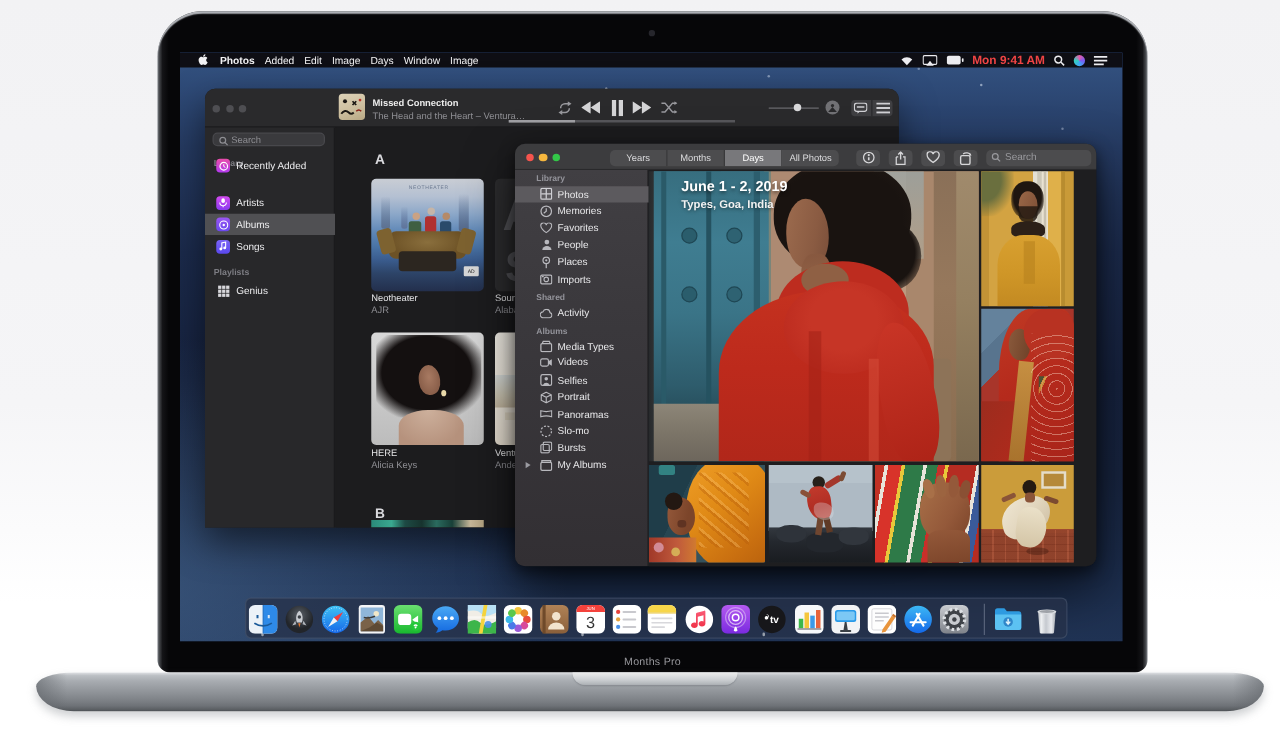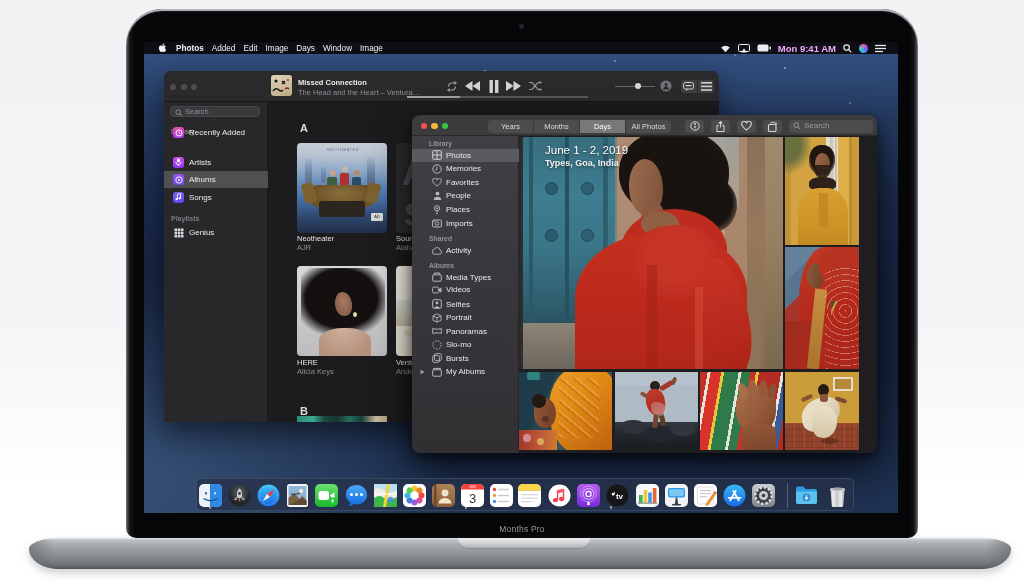--- a/index.html
+++ b/index.html
@@ -14,21 +14,21 @@
 #base:before{content:"";position:absolute;left:0;top:0;width:100%;height:100%;border-radius:inherit;background:linear-gradient(90deg,rgba(90,94,99,.55) 0%,rgba(90,94,99,0) 2.5%,rgba(255,255,255,0) 50%,rgba(90,94,99,0) 97.5%,rgba(90,94,99,.55) 100%)}
 #notch{position:absolute;left:458px;top:538px;width:132px;height:9.5px;background:linear-gradient(180deg,#eceded,#ced1d4 55%,#b4b8bc 90%,#aaaeb2);border-radius:0 0 10px 10px;box-shadow:0 1px 1px rgba(90,94,98,.3)}
 
 #desk{position:absolute;left:0;top:0;width:754px;height:471px;background:linear-gradient(180deg,#355482 0%,#2e4a77 6%,#253a61 16%,#1b2a4b 34%,#16223e 55%,#17243f 72%,#1b2c4b 88%,#203354 100%)}
 #desk .glow{position:absolute;left:-120px;top:200px;width:480px;height:320px;background:radial-gradient(ellipse at 18% 70%,rgba(92,132,178,.42),rgba(92,132,178,0) 62%)}
 .star{position:absolute;width:2px;height:2px;border-radius:50%;background:rgba(220,230,245,.8)}
 
 #menubar{position:absolute;left:0;top:0;width:754px;height:12px;background:#0e0e14;color:#f2f2f4;font-size:8.2px;display:flex;align-items:center}
 #menubar .it{margin-right:8px;white-space:nowrap}
 #menubar .apple{margin-left:13px;margin-right:9px;font-size:9px}
-#mbright{position:absolute;right:12px;top:0;height:12px;display:flex;align-items:center;gap:7px;color:#f0abfc}
+#mbright{position:absolute;right:12px;top:0;height:12px;display:flex;align-items:center;gap:7px;color:#ef4444}
 
 #pwin{position:absolute;left:268px;top:73px;width:465px;height:338px;background:#1e1e20;border-radius:8px;box-shadow:0 18px 40px rgba(0,0,0,.62),0 4px 12px rgba(0,0,0,.5)}
 #ptop{position:absolute;left:0;top:0;width:465px;height:21px;background:linear-gradient(180deg,#414143,#38383a);background:#3c3c3e;border-radius:8px 8px 0 0;border-bottom:1px solid #29292b}
 .pdot{position:absolute;top:7.8px;width:6.5px;height:6.5px;border-radius:50%}
 #pseg{position:absolute;left:76px;top:4.5px;width:183px;height:13px;display:flex;background:#4c4c4e;border-radius:4px;overflow:hidden}
 #pseg div{flex:1;font-size:7.5px;color:#dcdcde;display:flex;align-items:center;justify-content:center;border-right:1px solid #39393b}
 #pseg div:last-child{border-right:none}
 #pseg div.on{background:#78787b;color:#fff}
 .pbtn{position:absolute;top:4.5px;width:19px;height:13px;background:#4c4c4e;border-radius:3.5px;display:flex;align-items:center;justify-content:center}
 #psearch{position:absolute;left:377px;top:4.5px;width:84px;height:13px;background:#4c4c4e;border-radius:4px;color:#9a9a9e;font-size:8px;line-height:12px;padding-left:15px}
@@ -536,21 +536,21 @@
         <div class="abs" style="left:48px;top:5px;width:20px;height:14px;border:2px solid #e5ddc9;background:#b5893a"></div>
         <div class="abs" style="left:0;top:52px;width:74px;height:26px;background:repeating-linear-gradient(90deg,rgba(120,50,30,.35) 0 9px,rgba(190,100,70,.25) 9px 10px),repeating-linear-gradient(180deg,rgba(170,90,60,.3) 0 5px,rgba(120,50,30,.35) 5px 6px)"></div>
         <div class="abs" style="left:16px;top:26px;width:40px;height:32px;border-radius:60% 40% 65% 35%;background:linear-gradient(140deg,#f0e8d4 0%,#e2d6be 50%,#cabb9e 100%);transform:rotate(-14deg)"></div>
         <div class="abs" style="left:28px;top:34px;width:24px;height:32px;border-radius:40% 60% 55% 45%;background:linear-gradient(180deg,#eae0c8,#d4c5a6);transform:rotate(8deg)"></div>
         <div class="abs" style="left:33px;top:12px;width:11px;height:12px;border-radius:50%;background:#241a12"></div>
         <div class="abs" style="left:35px;top:22px;width:8px;height:8px;background:#8a5438;border-radius:40%"></div>
         <div class="abs" style="left:16px;top:24px;width:12px;height:4px;background:#8a5438;border-radius:2px;transform:rotate(-24deg)"></div>
         <div class="abs" style="left:50px;top:26px;width:12px;height:4px;background:#7c4a30;border-radius:2px;transform:rotate(18deg)"></div>
         <div class="abs" style="left:36px;top:66px;width:18px;height:6px;border-radius:50%;background:rgba(60,25,15,.4)"></div>
       </div>
-      <div class="abs" style="left:26px;top:7.5px;font-size:11.5px;font-weight:normal;color:#fff;text-shadow:0 1px 3px rgba(0,0,0,.5)">June 1 - 2, 2019</div>
+      <div class="abs" style="left:26px;top:7.5px;font-size:11.5px;font-weight:bold;color:#fff;text-shadow:0 1px 3px rgba(0,0,0,.5)">June 1 - 2, 2019</div>
       <div class="abs" style="left:26px;top:21.5px;font-size:9px;font-weight:bold;color:#f2f2f2;text-shadow:0 1px 3px rgba(0,0,0,.5)">Types, Goa, India</div>
     </div>
   </div>
   <div id="dock">
     <div class="dsep"></div>
     <div class="ddot" style="left:11.7px"></div>
       <div class="ddot" style="left:267.7px"></div>
       <div class="ddot" style="left:412.7px"></div>
     <div class="di" style="left:1.5px"><svg width="23" height="23" viewBox="0 0 23 23">
           <rect width="23" height="23" rx="5" fill="#ecf2f8"></rect>

